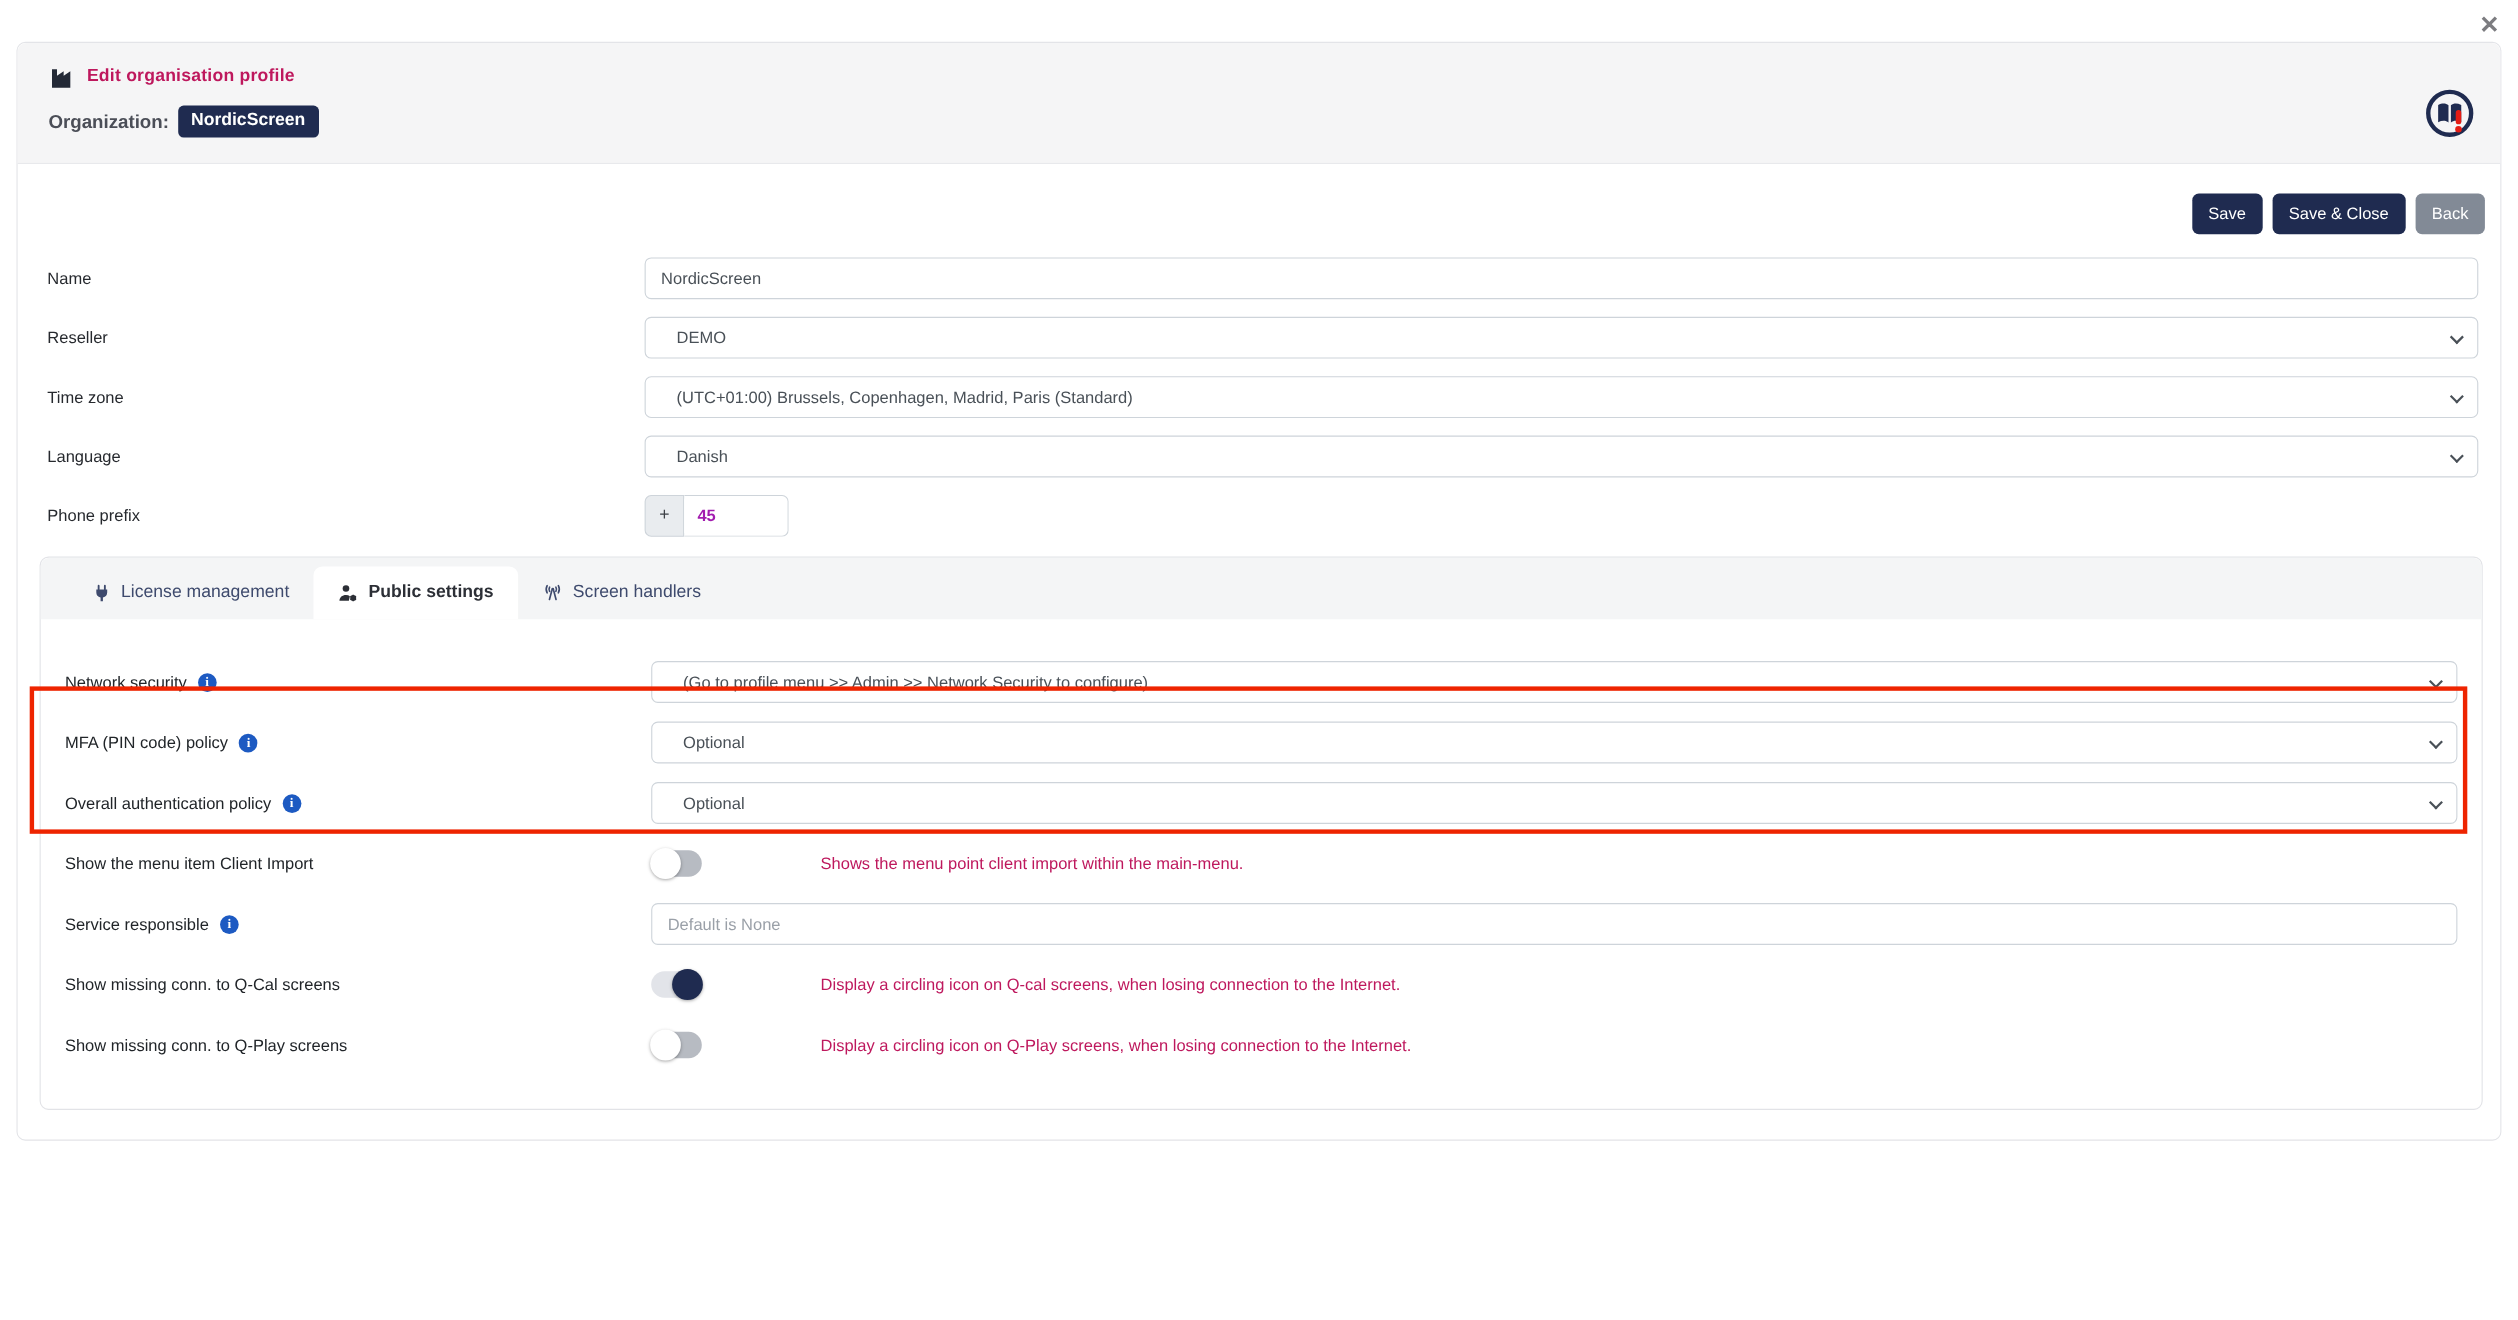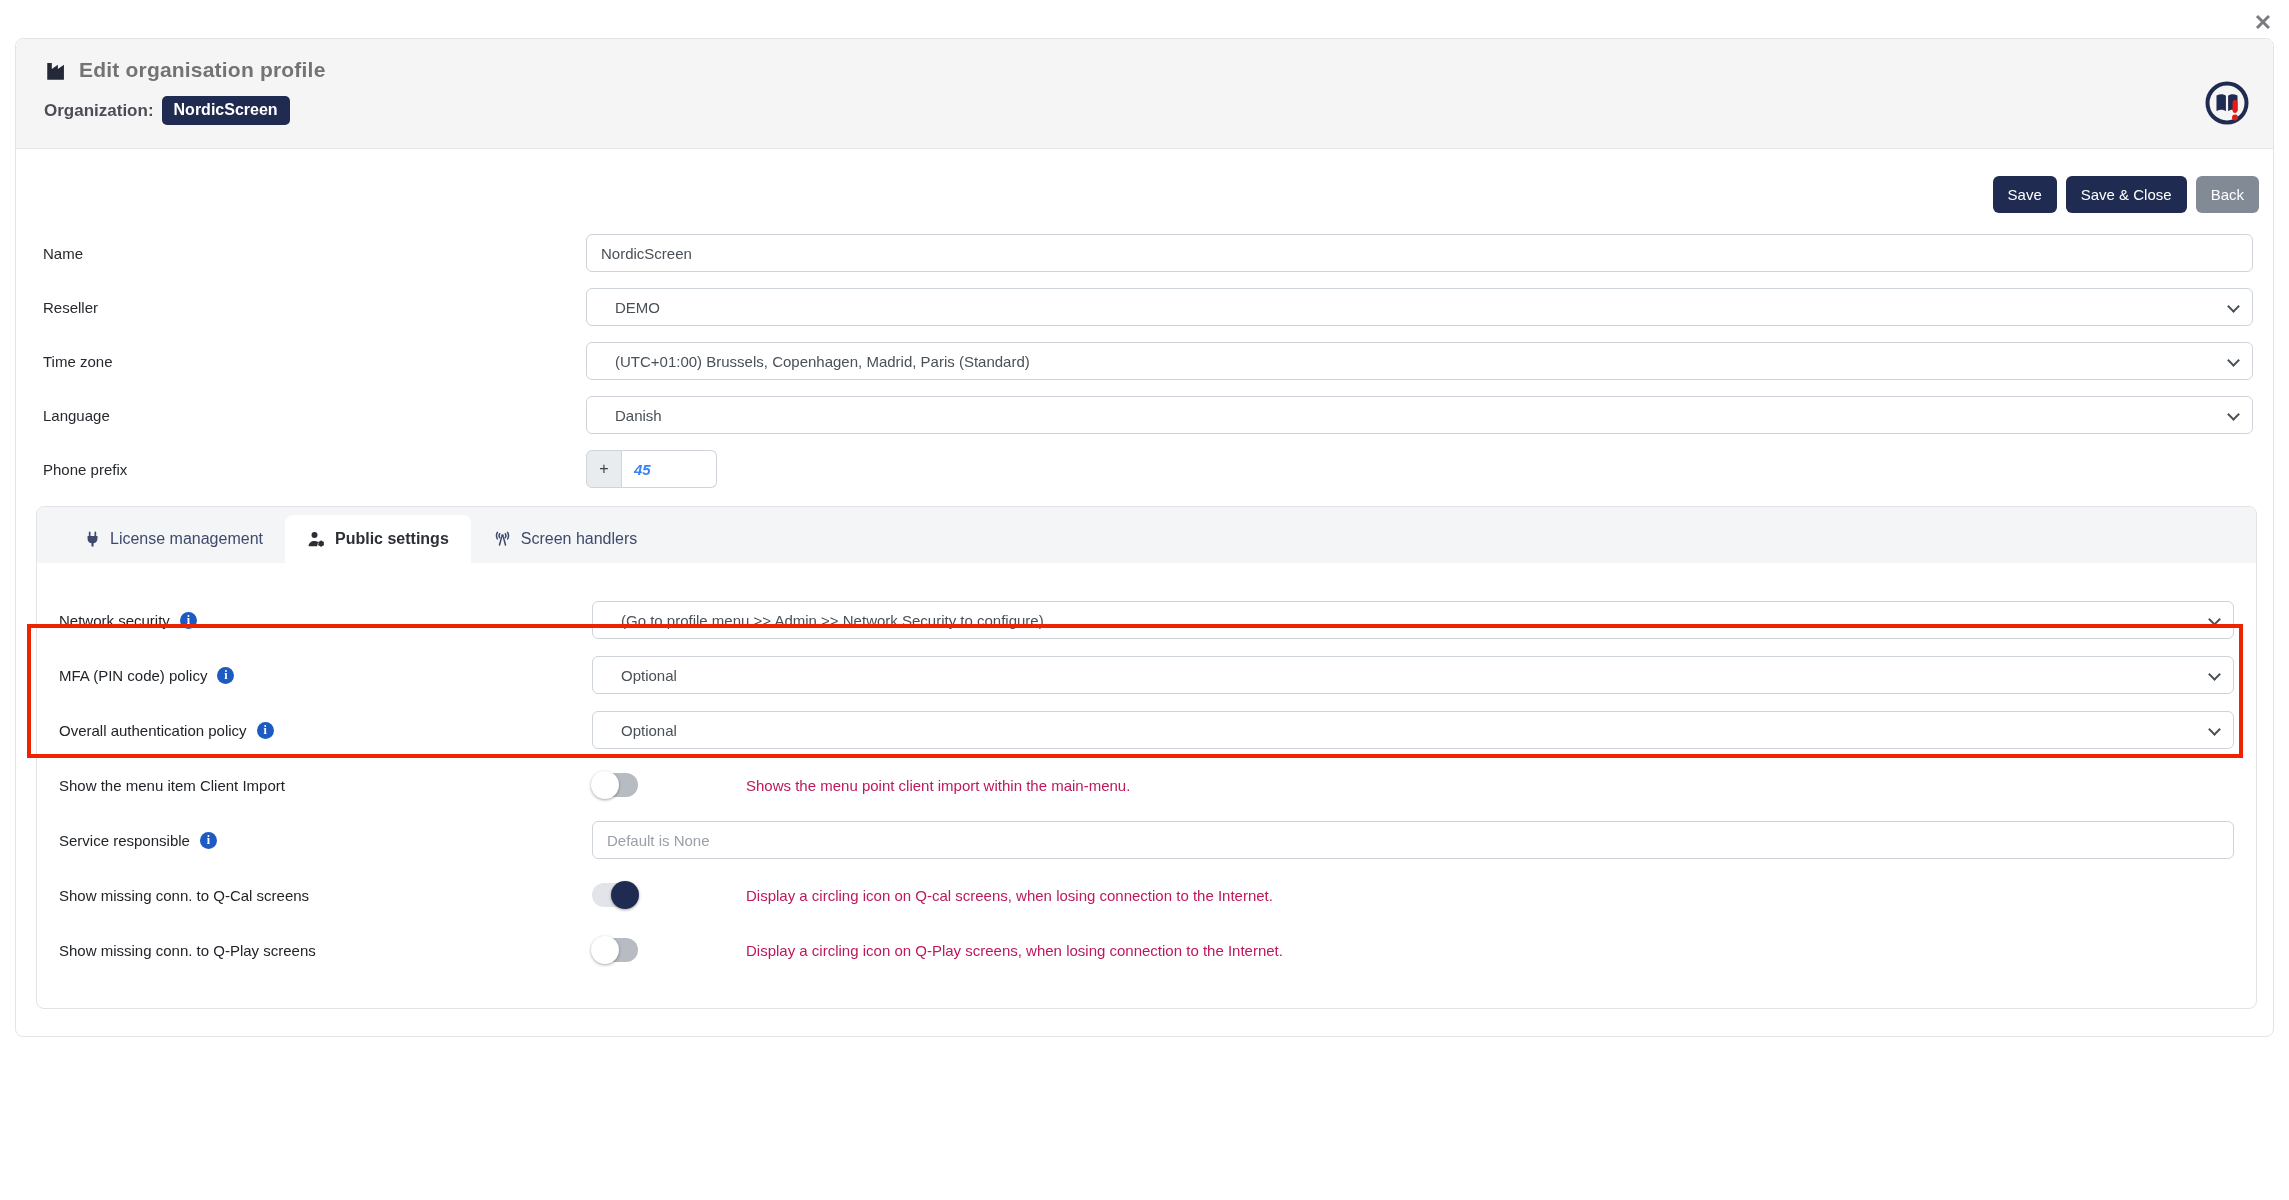--- a/index.html
+++ b/index.html
@@ -12,21 +12,21 @@
     color:#7c7c80; font-size:22px; font-weight:bold; text-align:center; line-height:30px; cursor:pointer; }
 
   
   .card { position:absolute; left:15px; top:38px; width:2259px; height:999px;
     background:#fff; border:1px solid #e3e4e8; border-radius:8px; }
 
   .card-header { position:relative; height:110px; background:#f5f5f6;
     border-bottom:1px solid #e6e7ea; border-radius:8px 8px 0 0; padding:16px 24px 0 28px; }
   .title-row { display:flex; align-items:center; gap:9px; margin-top:2px; }
   .title-row svg { display:block; }
-  .page-title { font-size:21px; font-weight:bold; color:#737373; letter-spacing:.2px; }
+  .page-title { font-size:16px; font-weight:bold; color:#be185d; letter-spacing:.2px; }
   .org-row { display:flex; align-items:center; gap:8px; margin-top:13px; }
   .org-label { font-size:17px; font-weight:bold; color:#4b4e57; }
   .org-badge { background:#1f2b50; color:#fff; font-size:16px; font-weight:bold;
     padding:5px 12px 6px; border-radius:5px; }
   .help-badge { position:absolute; top:40px; right:22px; width:48px; height:48px; cursor:pointer; }
 
   
   .btn-row { display:flex; justify-content:flex-end; gap:9px; padding:27px 14px 0 0; }
   .btn { font-family:"Liberation Sans", sans-serif; font-size:15px; border:none; border-radius:6px;
     height:37px; padding:0 15px; color:#fff; cursor:pointer; }
@@ -39,22 +39,22 @@
   .form-row .flabel { width:570px; padding-left:27px; font-size:15px; color:#26292e; }
   .control { flex:1; height:38px; border:1px solid #ced4da; border-radius:6px; background:#fff;
     display:flex; align-items:center; padding:0 14px; font-size:15px; color:#495057; position:relative; }
   .control.select { cursor:pointer;padding-left:28px; }
   .chev { position:absolute; right:14px; top:13px; width:9px; height:9px;
     border-right:2px solid #495057; border-bottom:2px solid #495057; transform:rotate(45deg); }
   .pp-group { display:flex; height:38px; width:131px; }
   .pp-addon { width:36px; background:#e9ecef; border:1px solid #ced4da; border-radius:6px 0 0 6px;
     display:flex; align-items:center; justify-content:center; font-size:16px; color:#3c4046; }
   .pp-input { width:95px; border:1px solid #ced4da; border-left:none; border-radius:0 6px 6px 0;
-    display:flex; align-items:center; padding:0 12px; font-size:15px; font-style:italic;
-    font-weight:bold; color:#3b82f6; background:#fff; }
+    display:flex; align-items:center; padding:0 12px; font-size:15px; 
+    font-weight:bold; color:#a21caf; background:#fff; }
 
   
   .tab-panel { position:absolute; left:20px; top:467px; width:2221px; height:503px;
     border:1px solid #e2e3e7; border-radius:8px; background:#fff; }
   .tab-strip { height:56px; background:#f4f5f6; border-radius:8px 8px 0 0;
     display:flex; align-items:flex-end; padding:8px 0 0 25px; }
   .tab { height:48px; display:flex; align-items:center; gap:9px; padding:0 22px;
     font-size:16px; color:#3e4a6d; cursor:pointer; border-radius:8px 8px 0 0; }
   .tab.active { background:#fff; color:#2c2f36; font-weight:bold; }
   .tab svg { display:block; }

